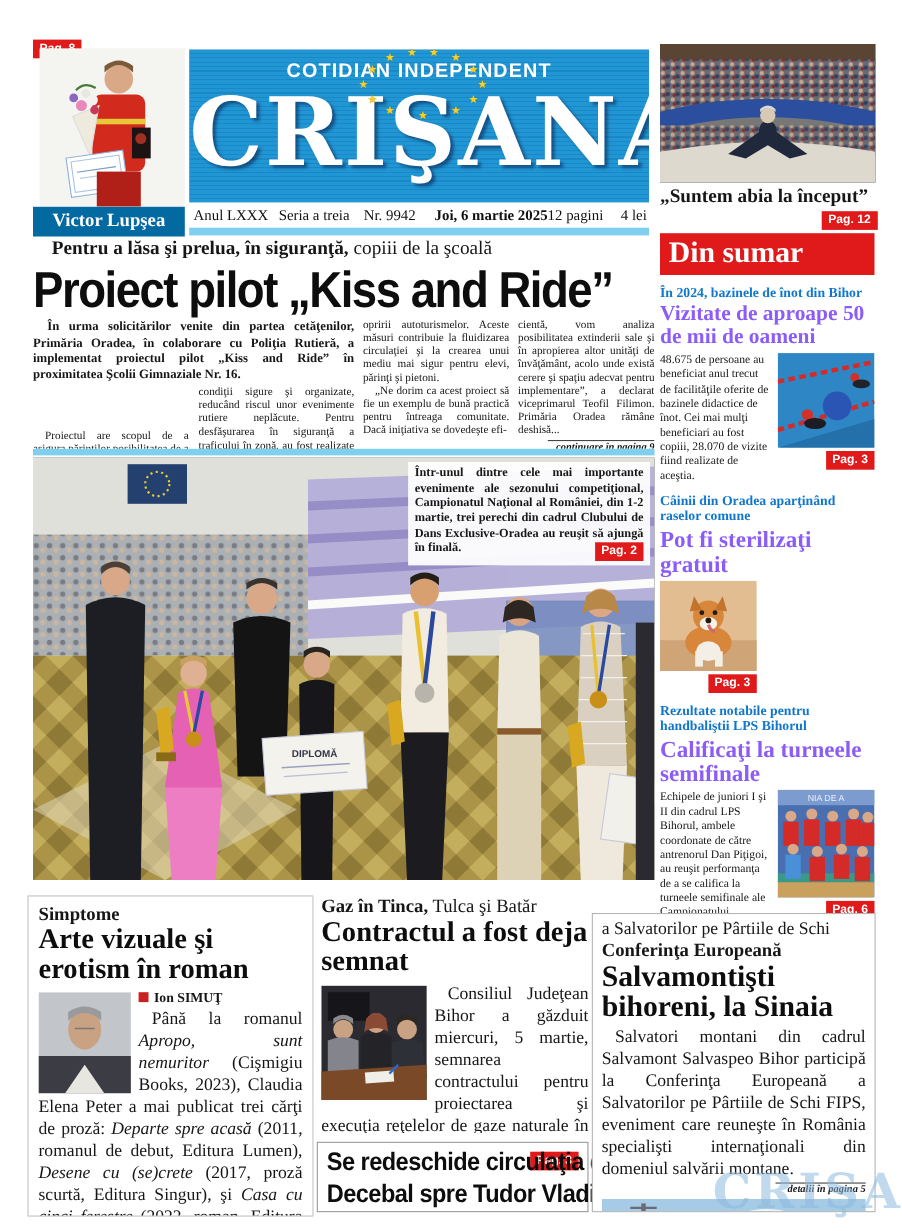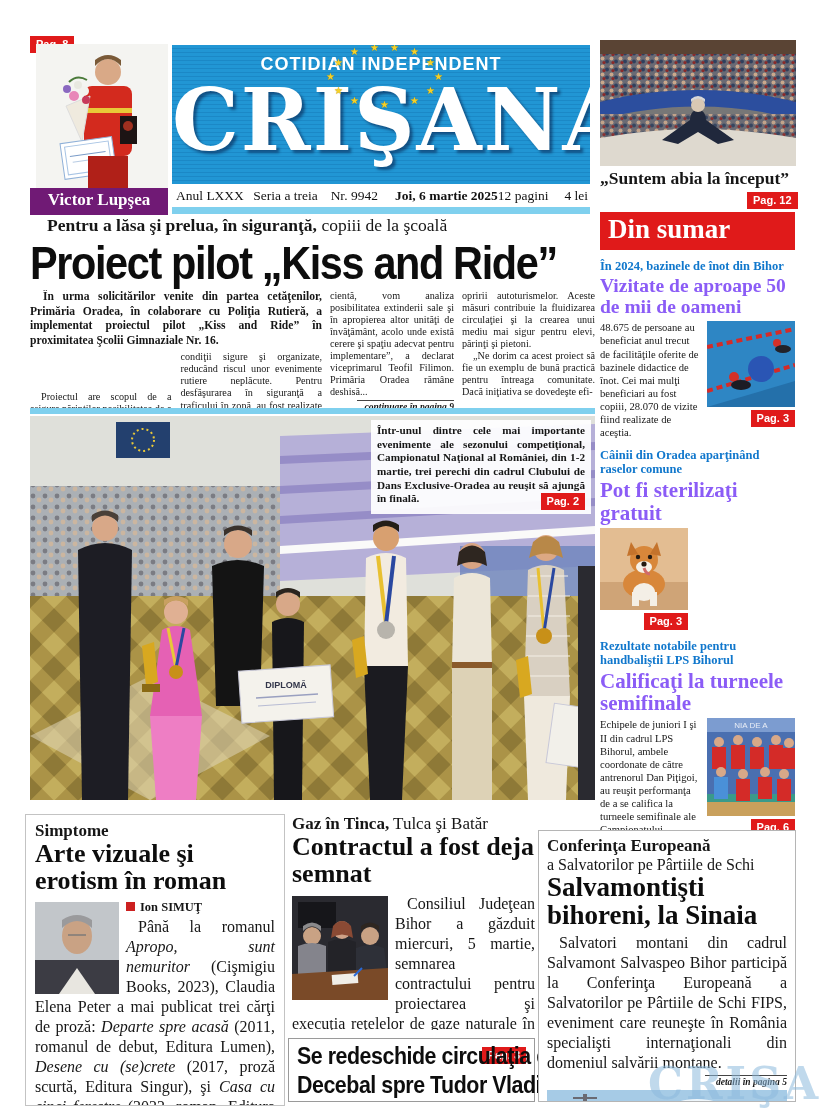--- a/index.html
+++ b/index.html
@@ -95,21 +95,21 @@
       <path d="M33 38 q8 -8 18 -2" stroke="#4a7a3a" fill="none" stroke-width="2"></path>
     <g transform="rotate(-8 52 112)">
       <rect x="26" y="96" width="52" height="36" fill="#fff" stroke="#8fb0d8"></rect>
       <rect x="30" y="100" width="44" height="28" fill="none" stroke="#a8c4e4"></rect>
       <line x1="34" y1="110" x2="70" y2="110" stroke="#7a9cc8" stroke-width="1"></line>
       <line x1="36" y1="116" x2="68" y2="116" stroke="#b8cce4" stroke-width="1"></line>
     </g>
     <rect x="52" y="112" width="40" height="32" fill="#b02018"></rect>
   </svg>
 </div>
-<div class="abs" style="left:30px;top:188px;width:138px;height:27px;background:#701a75;color:#fff;text-align:center;font-weight:bold;font-size:17px;line-height:24px;">Victor Lupşea</div>
+<div class="abs" style="left:30px;top:188px;width:138px;height:27px;background:#0369a1;color:#fff;text-align:center;font-weight:bold;font-size:17px;line-height:24px;">Victor Lupşea</div>
 
 <div class="abs masthead" style="left:172px;top:45px;width:418px;height:139px;">
   <div class="tagline">COTIDIAN INDEPENDENT</div>
   <div class="title">CRIŞANA</div>
   <div>
     <span class="star" style="left:178px;top:1px;">★</span>
       <span class="star" style="left:198px;top:-3px;">★</span>
     <span class="star" style="left:218px;top:-3px;">★</span>
       <span class="star" style="left:238px;top:1px;">★</span>
     <span class="star" style="left:162px;top:12px;">★</span>
@@ -162,27 +162,27 @@
 </div>
 <div class="abs main-headline" style="left:30px;top:236px;">Proiect pilot „Kiss and Ride”</div>
 
 <div class="abs story-cols" style="left:30px;top:290px;width:565px;height:118px;">
   <div style="width:292px;">
     <p class="lead">În urma solicitărilor venite din partea cetăţenilor, Primăria Oradea, în colaborare cu Poliţia Rutieră, a implementat proiectul pilot „Kiss and Ride” în proximitatea Şcolii Gimnaziale Nr. 16.</p>
     <div class="colA-body">
         <p>Proiectul are scopul de a asigura părinţilor posibilitatea de a lăsa şi prelua copiii de la şcoală în condiţii sigure şi organizate, reducând riscul unor evenimente rutiere neplăcute. Pentru desfăşurarea în siguranţă a traficului în zonă, au fost realizate marcaje rutiere care delimitează clar spaţiile destinate</p>
       </div>
   </div>
+  <div class="smallcol" style="width:133px;">
+    <p class="cont">opririi autoturismelor. Aceste măsuri contribuie la fluidizarea circulaţiei şi la crearea unui mediu mai sigur pentru elevi, părinţi şi pietoni.</p>
+    <p class="ind">„Ne dorim ca acest proiect să fie un exemplu de bună practică pentru întreaga comunitate. Dacă iniţiativa se dovedeşte efi-</p>
+  </div>
   <div class="smallcol" style="width:124px;">
     <p class="cont">cientă, vom analiza posibilitatea extinderii sale şi în apropierea altor unităţi de învăţământ, acolo unde există cerere şi spaţiu adecvat pentru implementare”, a declarat viceprimarul Teofil Filimon. Primăria Oradea rămâne deshisă...</p>
     <span class="continue">continuare în pagina 9</span>
-  </div>
-  <div class="smallcol" style="width:133px;">
-    <p class="cont">opririi autoturismelor. Aceste măsuri contribuie la fluidizarea circulaţiei şi la crearea unui mediu mai sigur pentru elevi, părinţi şi pietoni.</p>
-    <p class="ind">„Ne dorim ca acest proiect să fie un exemplu de bună practică pentru întreaga comunitate. Dacă iniţiativa se dovedeşte efi-</p>
   </div>
 </div>
 
 <div class="abs cyanrule" style="left:30px;top:408px;width:565px;height:6px;"></div>
 
 <div class="abs photo-frame" style="left:30px;top:416px;width:565px;height:384px;">
   <svg width="565" height="384" viewBox="0 0 565 384">
     <defs>
       <pattern id="dmd" width="34" height="34" patternUnits="userSpaceOnUse" patternTransform="rotate(45)">
         <rect width="34" height="34" fill="#ab9347"></rect>
@@ -434,22 +434,22 @@
   </div>
 </div>
 
 <div class="abs boxed" style="left:288px;top:1038px;width:247px;height:64px;padding:3px 8px;box-sizing:border-box;border-color:#9a9a9a;">
   <span class="badge" style="float:right;margin-top:5px;">Pag. 3</span>
   <div class="banner-head">Se redeschide circulaţia din</div>
   <div class="banner-head">Decebal spre Tudor Vladimirescu</div>
 </div>
 
 <div class="abs boxed" style="left:538px;top:830px;width:258px;height:272px;padding:5px 8px;box-sizing:border-box;border-color:#b5b5b5;overflow:hidden;">
+  <div class="b-kicker" style="font-size:16px;">a Salvatorilor pe Pârtiile de Schi</div>
   <div class="b-kicker" style="font-weight:bold;">Conferinţa Europeană</div>
-  <div class="b-kicker" style="font-size:16px;">a Salvatorilor pe Pârtiile de Schi</div>
   <div class="b-head" style="font-size:27px;width:235px;">Salvamontişti bihoreni, la Sinaia</div>
   <p class="b-body" style="margin:3px 0 0 0;text-indent:12px;">Salvatori montani din cadrul Salvamont Salvaspeo Bihor participă la Conferinţa Europeană a Salvatorilor pe Pârtiile de Schi FIPS, eveniment care reuneşte în România specialişti internaţionali din domeniul salvării montane.</p>
   <span class="continue" style="width:34%;">detalii în pagina 5</span>
   <div style="margin-top:3px;">
     <svg width="240" height="128" viewBox="0 0 240 128">
       <rect width="240" height="128" fill="#eef2f6"></rect>
       <rect width="240" height="52" fill="#a6cbe6"></rect>
       <path d="M140 52 L190 14 L240 40 L240 52 Z" fill="#f6fafc"></path>
       <ellipse cx="60" cy="30" rx="34" ry="12" fill="#ffffff" opacity=".9"></ellipse>
       <ellipse cx="150" cy="18" rx="26" ry="9" fill="#ffffff" opacity=".8"></ellipse>

